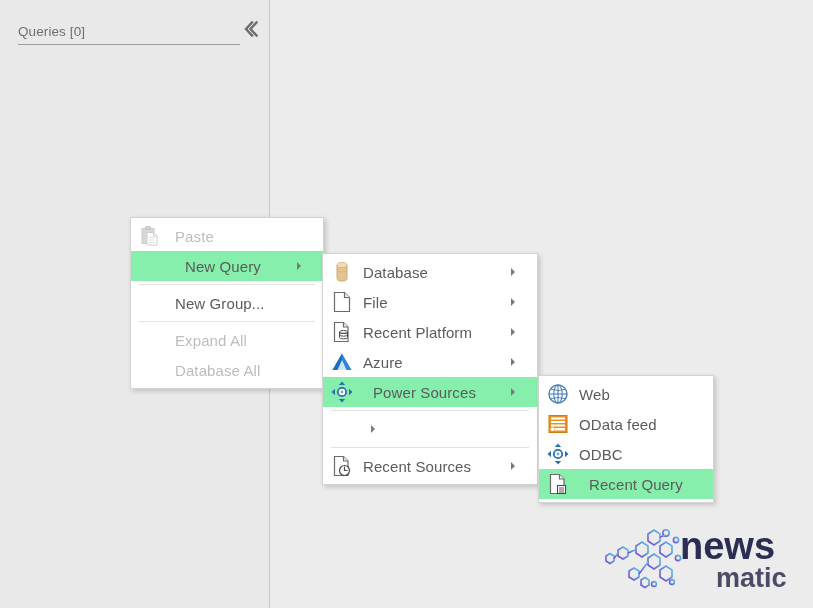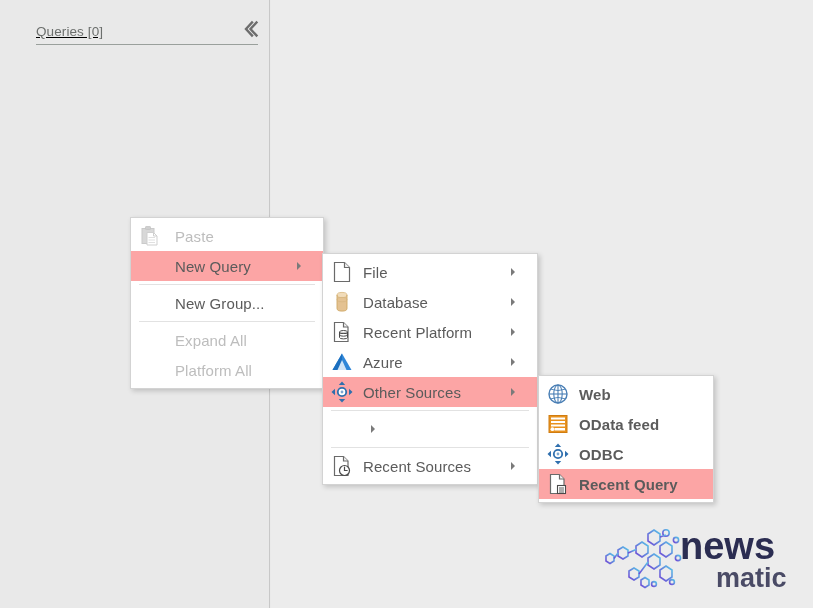--- a/index.html
+++ b/index.html
@@ -29,25 +29,24 @@
     position: absolute;
     left: 0; top: 0;
     width: 270px;
     height: 608px;
     background: #e9e9e9;
     border-right: 1px solid #c8c8c8;
     box-sizing: border-box;
   }
   #queries-header {
     position: absolute;
-    left: 36px;
+    left: 18px;
     top: 22px;
     width: 232px;
     height: 24px;
-    text-decoration: underline;
   }
   #queries-title {
     font-size: 13.5px;
     color: #6c6f6d;
     letter-spacing: 0.1px;
     line-height: 18px;
     font-family: "Liberation Sans", sans-serif;
   }
   #queries-underline {
     position: absolute;
@@ -88,21 +87,21 @@
   }
   .menu-item {
     position: relative;
     display: flex;
     align-items: center;
     height: 30px;
     padding: 0 12px 0 0;
     cursor: default;
     white-space: nowrap;
   }
-  .menu-item.selected { background: #fca5a5; }
+  .menu-item.selected { background: #86efac; gap: 10px; }
   .menu-item.disabled .mi-label { color: #bdbdbd; }
 
   .mi-icon {
     width: 38px;
     min-width: 38px;
     height: 30px;
     display: flex;
     align-items: center;
     justify-content: center;
   }
@@ -142,21 +141,20 @@
     left: 322px;
     top: 253px;
     width: 216px;
   }
 
   
   #menu-othersources {
     left: 538px;
     top: 375px;
     width: 176px;
-    font-weight: bold;
   }
 
   
   #watermark {
     position: absolute;
     left: 596px;
     top: 524px;
     width: 210px;
     height: 72px;
     z-index: 20;
@@ -224,52 +222,52 @@
     <div class="menu-sep"></div>
 
     <div class="menu-item disabled">
       <span class="mi-icon"></span>
       <span class="mi-label">Expand All</span>
       <span class="mi-arrow"></span>
     </div>
 
     <div class="menu-item disabled">
       <span class="mi-icon"></span>
-      <span class="mi-label">Platform All</span>
+      <span class="mi-label">Database All</span>
       <span class="mi-arrow"></span>
     </div>
   </div>
 
   <div class="menu" id="menu-newquery">
-
-    <div class="menu-item">
-      <span class="mi-icon">
-        <svg width="22" height="24" viewBox="0 0 22 24" aria-hidden="true">
-          <path d="M3.5 2.5 h10 l5 5 v14 h-15 z" fill="#ffffff" stroke="#6a6a6a" stroke-width="1.2"></path>
-          <path d="M13.5 2.5 v5 h5" fill="#f2f2f2" stroke="#6a6a6a" stroke-width="1.2"></path>
-        </svg>
-      </span>
-      <span class="mi-label">File</span>
-      <span class="mi-arrow">
-        <svg width="8" height="10" viewBox="0 0 8 10">
-            <path d="M2 1 L6 5 L2 9 Z" fill="#7a7a7a"></path>
-          </svg>
-      </span>
-    </div>
 
     <div class="menu-item">
       <span class="mi-icon">
         <svg width="22" height="24" viewBox="0 0 22 24" aria-hidden="true">
           <path d="M6 5 h10 v13.5 a5 2.6 0 0 1 -10 0 z" fill="#e4c292"></path>
           <ellipse cx="11" cy="5" rx="5" ry="2.6" fill="#f1dcba" stroke="#d9b87e" stroke-width="0.8"></ellipse>
           <path d="M6 5 v13.5 a5 2.6 0 0 0 10 0 v-13.5" fill="none" stroke="#cfa865" stroke-width="0.9"></path>
           <ellipse cx="11" cy="9.6" rx="5" ry="2.2" fill="none" stroke="#d6b57f" stroke-width="0.7"></ellipse>
         </svg>
       </span>
       <span class="mi-label">Database</span>
+      <span class="mi-arrow">
+        <svg width="8" height="10" viewBox="0 0 8 10">
+            <path d="M2 1 L6 5 L2 9 Z" fill="#7a7a7a"></path>
+          </svg>
+      </span>
+    </div>
+
+    <div class="menu-item">
+      <span class="mi-icon">
+        <svg width="22" height="24" viewBox="0 0 22 24" aria-hidden="true">
+          <path d="M3.5 2.5 h10 l5 5 v14 h-15 z" fill="#ffffff" stroke="#6a6a6a" stroke-width="1.2"></path>
+          <path d="M13.5 2.5 v5 h5" fill="#f2f2f2" stroke="#6a6a6a" stroke-width="1.2"></path>
+        </svg>
+      </span>
+      <span class="mi-label">File</span>
       <span class="mi-arrow">
         <svg width="8" height="10" viewBox="0 0 8 10">
             <path d="M2 1 L6 5 L2 9 Z" fill="#7a7a7a"></path>
           </svg>
       </span>
     </div>
 
     <div class="menu-item">
       <span class="mi-icon">
         <svg width="22" height="24" viewBox="0 0 22 24" aria-hidden="true">
@@ -312,21 +310,21 @@
           <g fill="#2f6fae">
             <path d="M12 1.5 L15.2 5 H8.8 Z"></path>
             <path d="M12 22.5 L8.8 19 H15.2 Z"></path>
             <path d="M1.5 12 L5 8.8 V15.2 Z"></path>
             <path d="M22.5 12 L19 15.2 V8.8 Z"></path>
           </g>
           <circle cx="12" cy="12" r="4.2" fill="#ffffff" stroke="#2f6fae" stroke-width="1.8"></circle>
           <circle cx="12" cy="12" r="1.4" fill="#7aa7d2"></circle>
         </svg>
       </span>
-      <span class="mi-label">Other Sources</span>
+      <span class="mi-label">Power Sources</span>
       <span class="mi-arrow">
         <svg width="8" height="10" viewBox="0 0 8 10">
             <path d="M2 1 L6 5 L2 9 Z" fill="#7a7a7a"></path>
           </svg>
       </span>
     </div>
 
     <div class="menu-sep"></div>
 
     <div class="menu-item">

